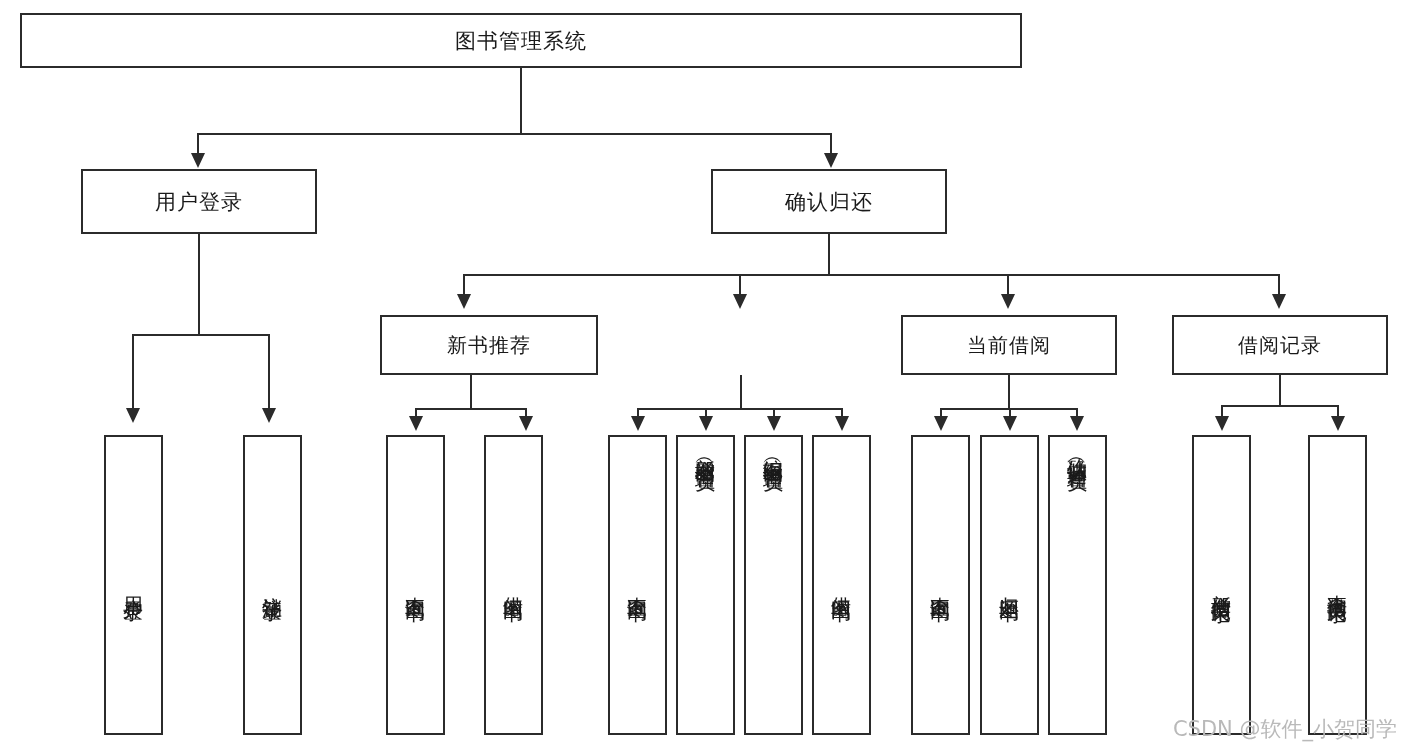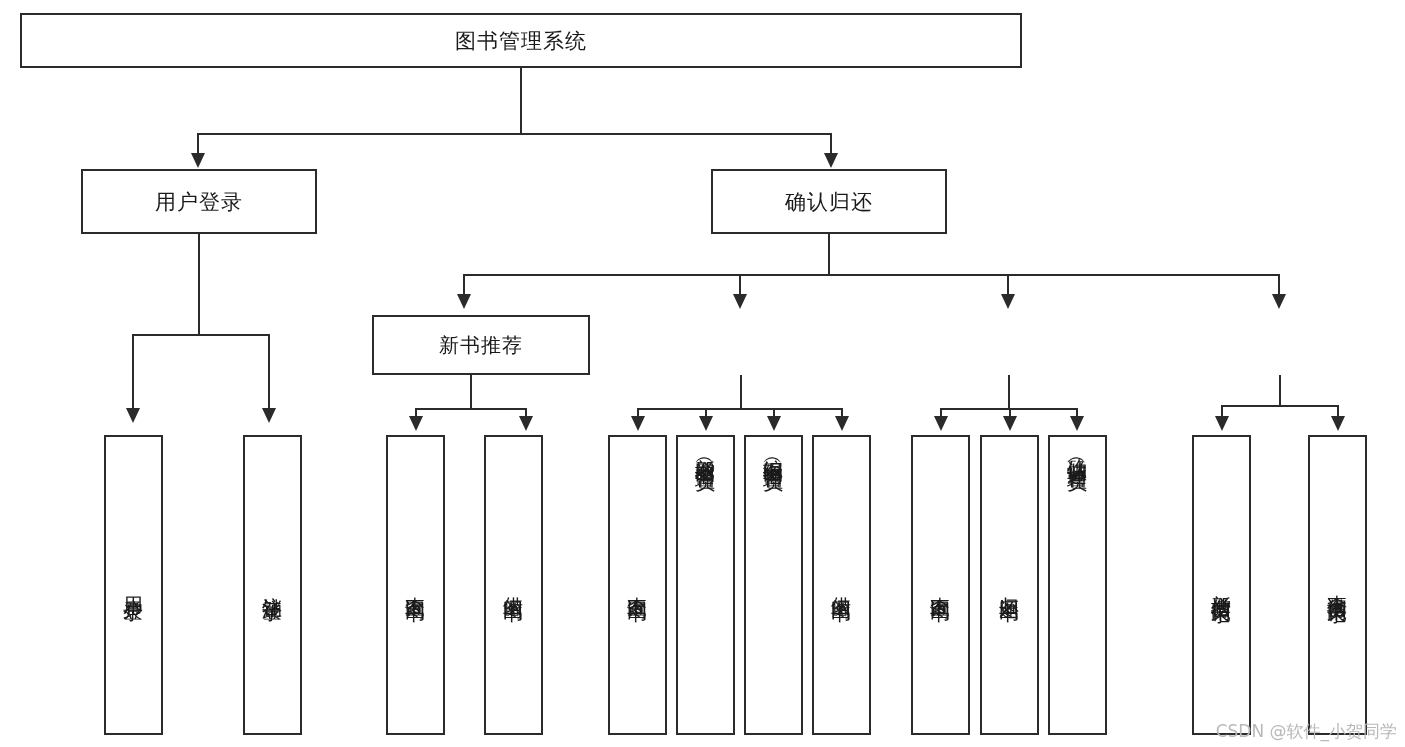--- a/index.html
+++ b/index.html
@@ -70,21 +70,21 @@
     height: 0;
     border-left: 7px solid transparent;
     border-right: 7px solid transparent;
     border-top: 15px solid #2b2b2b;
   }
   
   #watermark {
     position: absolute;
     right: 8px;
     bottom: 4px;
-    font-size: 17px;
+    font-size: 21px;
     color: #b9b9b9;
     white-space: nowrap;
     font-family: "DejaVu Sans", "Liberation Sans", sans-serif;
   }
 </style>
 </head>
 <body>
 
 <div id="canvas">
 
@@ -120,22 +120,28 @@
   <div class="hline" style="left:463px; top:274px; width:817px; height:2px;"></div>
   <div class="vline" style="left:463px; top:274px; width:2px; height:22px;"></div>
   <div class="arrow" style="left:457px; top:294px;"></div>
   <div class="vline" style="left:739px; top:274px; width:2px; height:22px;"></div>
   <div class="arrow" style="left:733px; top:294px;"></div>
   <div class="vline" style="left:1007px; top:274px; width:2px; height:22px;"></div>
   <div class="arrow" style="left:1001px; top:294px;"></div>
   <div class="vline" style="left:1278px; top:274px; width:2px; height:22px;"></div>
   <div class="arrow" style="left:1272px; top:294px;"></div>
 
-  <div class="node level3" style="left:372px; top:315px; width:218px; height:60px;">
+  <div class="node level3" style="left:380px; top:315px; width:218px; height:60px;">
     <span class="htext">新书推荐</span>
+  </div>
+  <div class="node level3" style="left:901px; top:315px; width:216px; height:60px;">
+    <span class="htext">当前借阅</span>
+  </div>
+  <div class="node level3" style="left:1172px; top:315px; width:216px; height:60px;">
+    <span class="htext">借阅记录</span>
   </div>
 
   <div class="vline" style="left:470px; top:375px; width:2px; height:33px;"></div>
   <div class="hline" style="left:415px; top:408px; width:112px; height:2px;"></div>
   <div class="vline" style="left:415px; top:408px; width:2px; height:10px;"></div>
   <div class="arrow" style="left:409px; top:416px;"></div>
   <div class="vline" style="left:525px; top:408px; width:2px; height:10px;"></div>
   <div class="arrow" style="left:519px; top:416px;"></div>
 
   <div class="vline" style="left:740px; top:375px; width:2px; height:33px;"></div>

